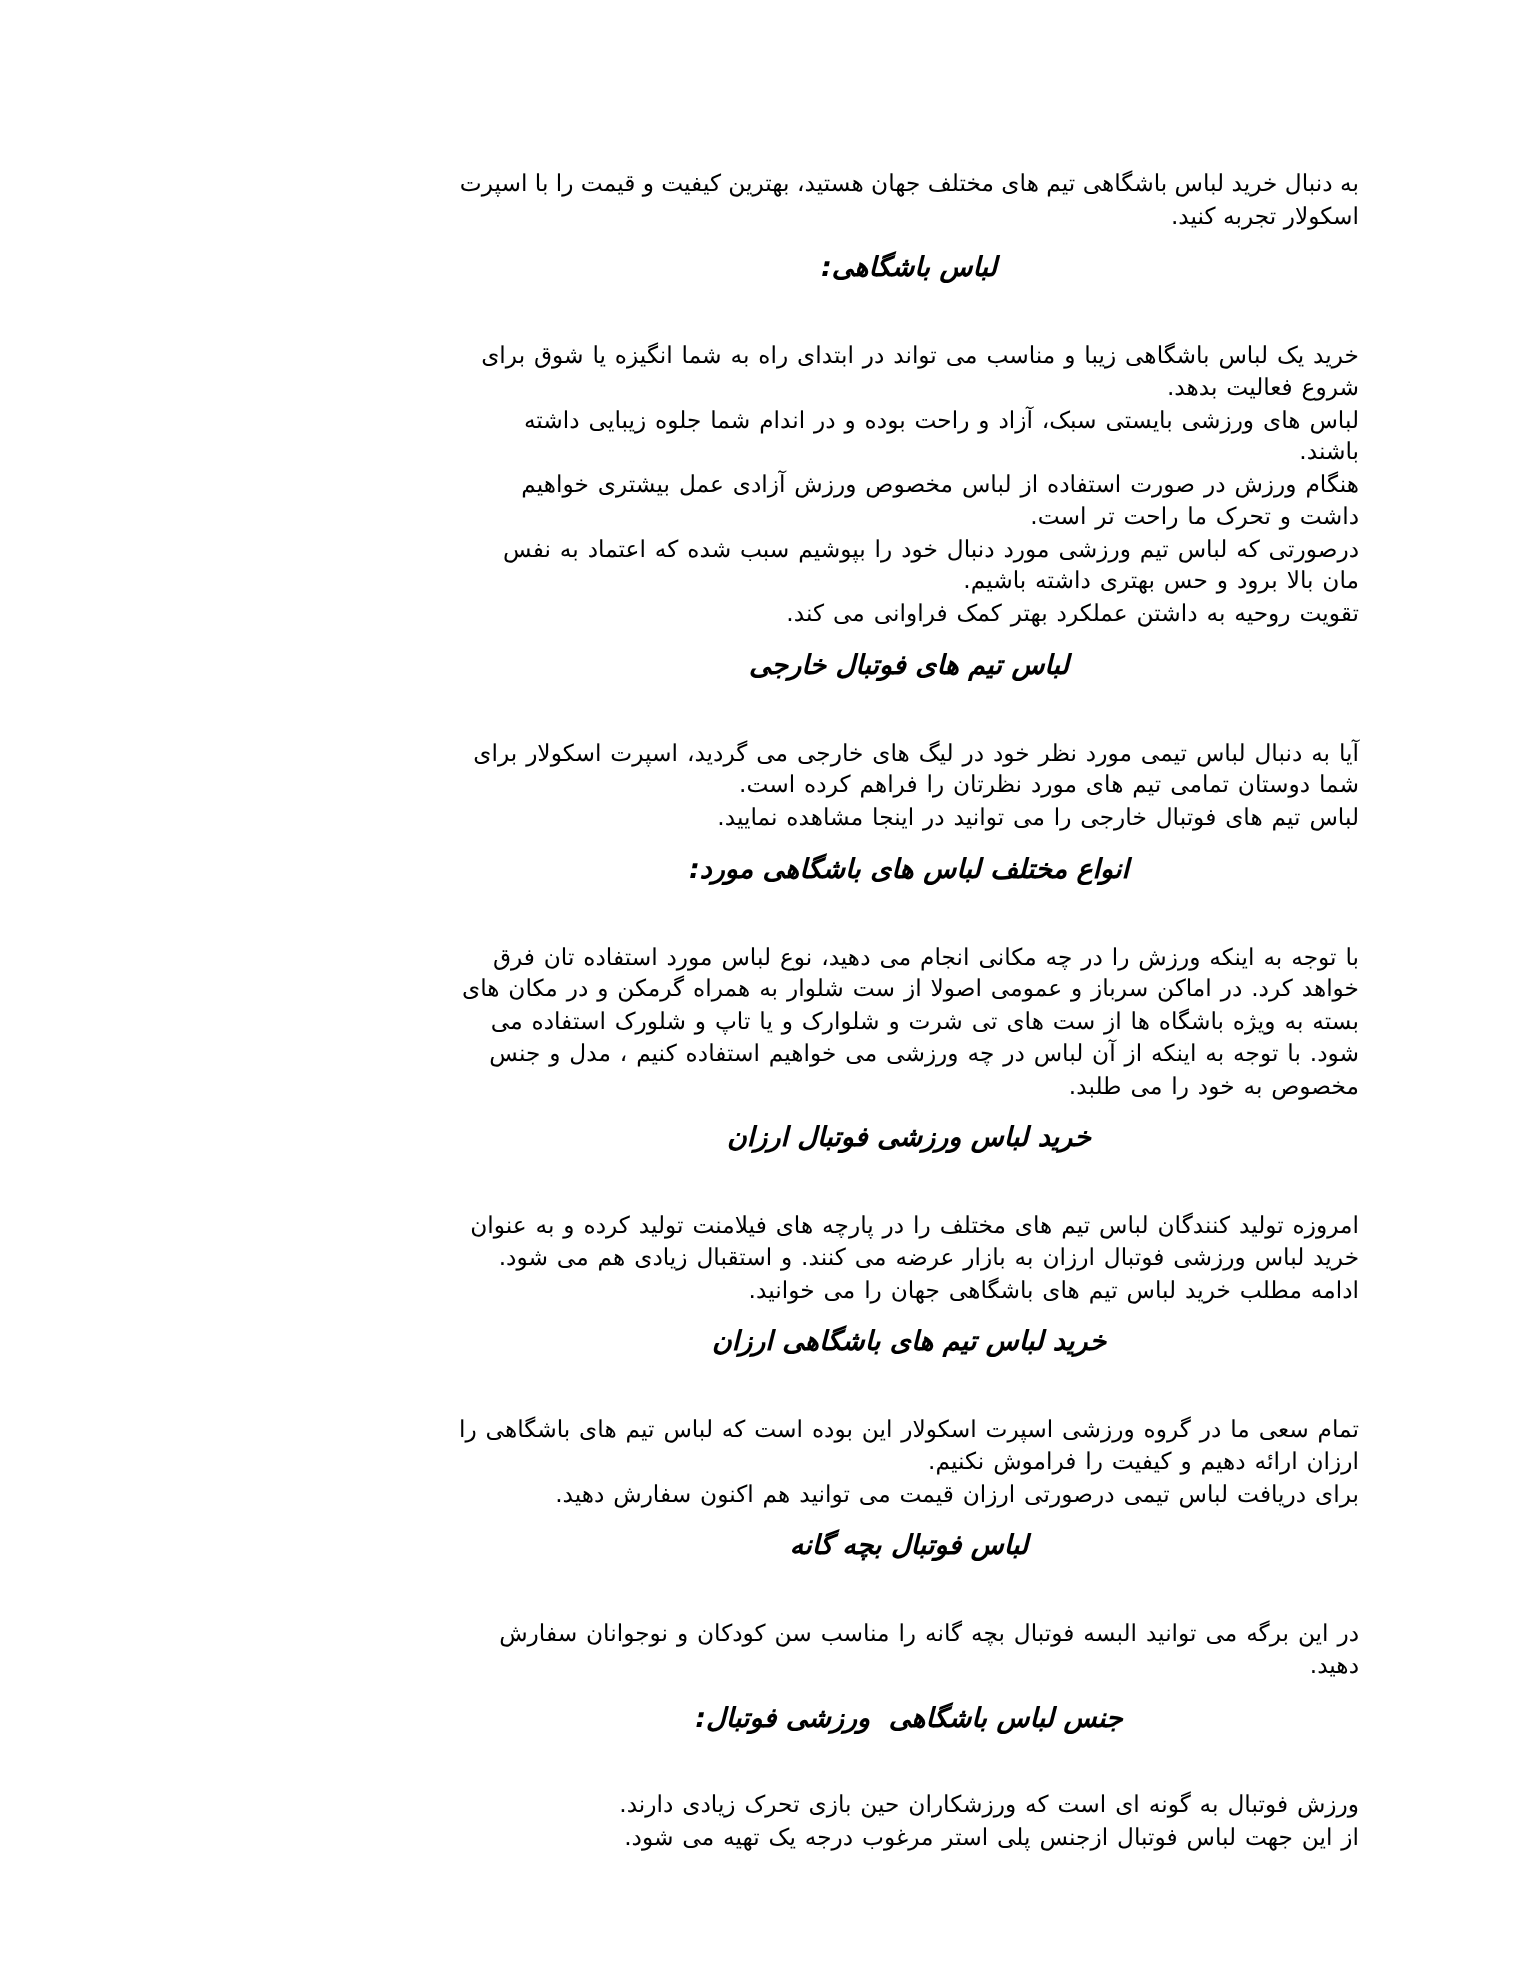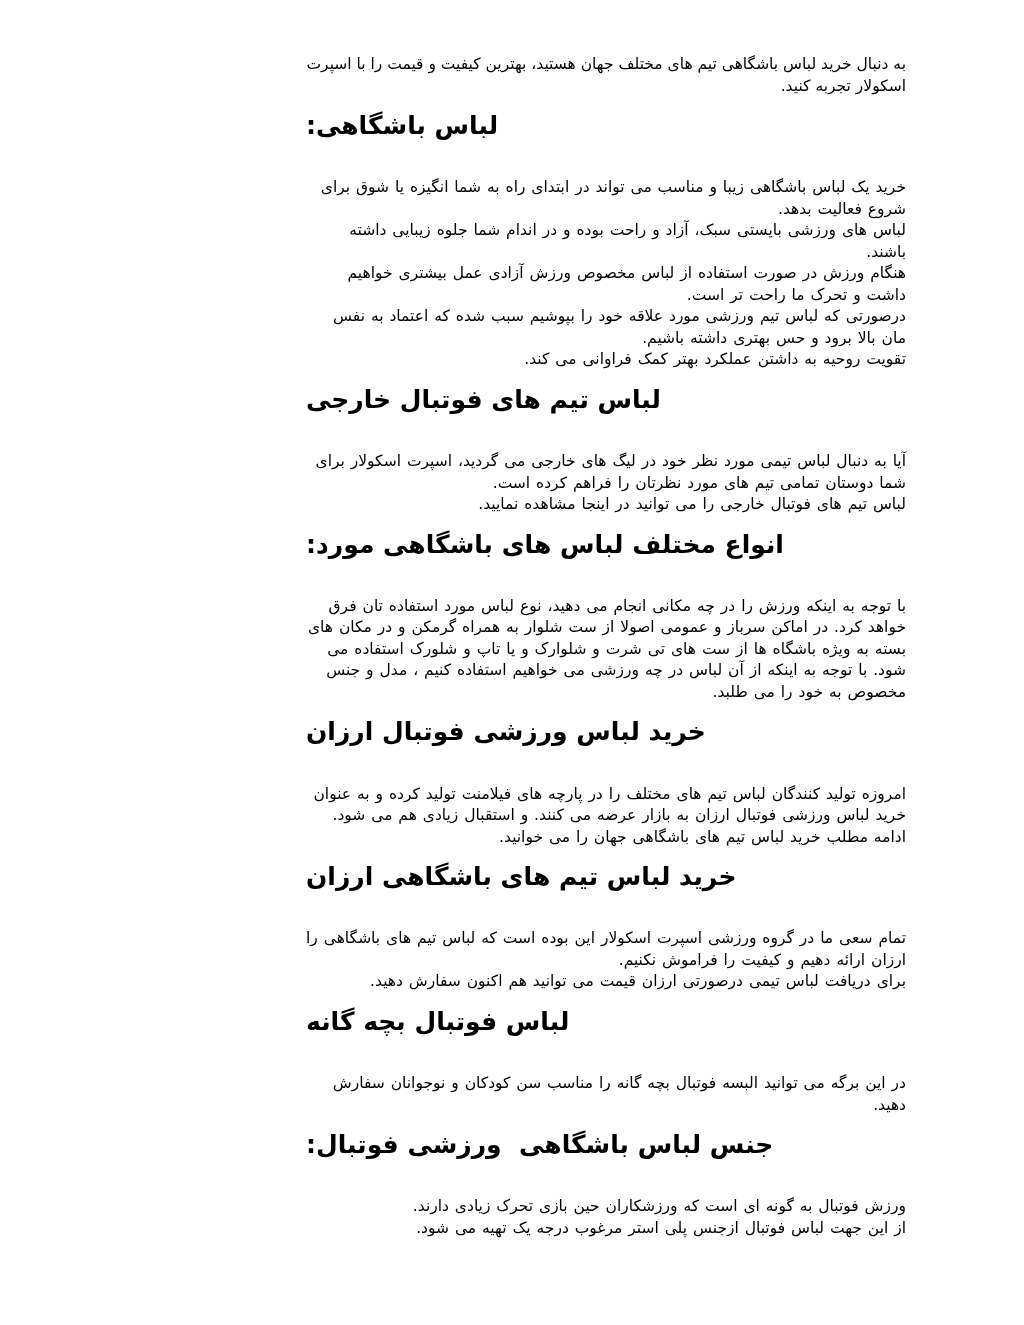--- a/index.html
+++ b/index.html
@@ -11,36 +11,37 @@
     width: 1024px;
     min-height: 1325px;
     font-family: "DejaVu Sans", sans-serif;
     color: #000000;
     direction: rtl;
   }
   .page {
     box-sizing: border-box;
     width: 836px;
     min-height: 1325px;
-    padding: 54px 118px 40px 118px;
+    padding: 112px 118px 40px 118px;
     background: #ffffff;
   }
   .body-text p {
     margin: 0;
     font-size: 15.5px;
     line-height: 21.5px;
     word-spacing: 1px;
   }
   h2.section-heading {
     margin: 13px 0 36px 0;
-    font-size: 25px;
+    font-size: 18px;
     line-height: 1.25;
     font-weight: bold;
-    text-align: left;
+    text-align: center;
     white-space: pre-wrap;
+    font-style: italic;
   }
   .intro {
     margin: 0;
     font-size: 15.5px;
     line-height: 21.5px;
     text-align: right;
   }
 </style>
 </head>
 <body>
@@ -48,21 +49,21 @@
 <div class="page">
 
   <p class="intro">به دنبال خرید لباس باشگاهی تیم های مختلف جهان هستید، بهترین کیفیت و قیمت را با اسپرت اسکولار تجربه کنید.</p>
 
   <section>
     <h2 class="section-heading">لباس باشگاهی:</h2>
     <div class="body-text">
       <p>خرید یک لباس باشگاهی زیبا و مناسب می تواند در ابتدای راه به شما انگیزه یا شوق برای شروع فعالیت بدهد.</p>
       <p>لباس های ورزشی بایستی سبک، آزاد و راحت بوده و در اندام شما جلوه زیبایی داشته باشند.</p>
       <p>هنگام ورزش در صورت استفاده از لباس مخصوص ورزش آزادی عمل بیشتری خواهیم داشت و تحرک ما راحت تر است.</p>
-      <p>درصورتی که لباس تیم ورزشی مورد علاقه خود را بپوشیم سبب شده که اعتماد به نفس مان بالا برود و حس بهتری داشته باشیم.</p>
+      <p>درصورتی که لباس تیم ورزشی مورد دنبال خود را بپوشیم سبب شده که اعتماد به نفس مان بالا برود و حس بهتری داشته باشیم.</p>
       <p>تقویت روحیه به داشتن عملکرد بهتر کمک فراوانی می کند.</p>
     </div>
   </section>
 
   <section>
     <h2 class="section-heading">لباس تیم های فوتبال خارجی</h2>
     <div class="body-text">
       <p>آیا به دنبال لباس تیمی مورد نظر خود در لیگ های خارجی می گردید، اسپرت اسکولار برای شما دوستان تمامی تیم های مورد نظرتان را فراهم کرده است.</p>
       <p>لباس تیم های فوتبال خارجی را می توانید در اینجا مشاهده نمایید.</p>
     </div>

